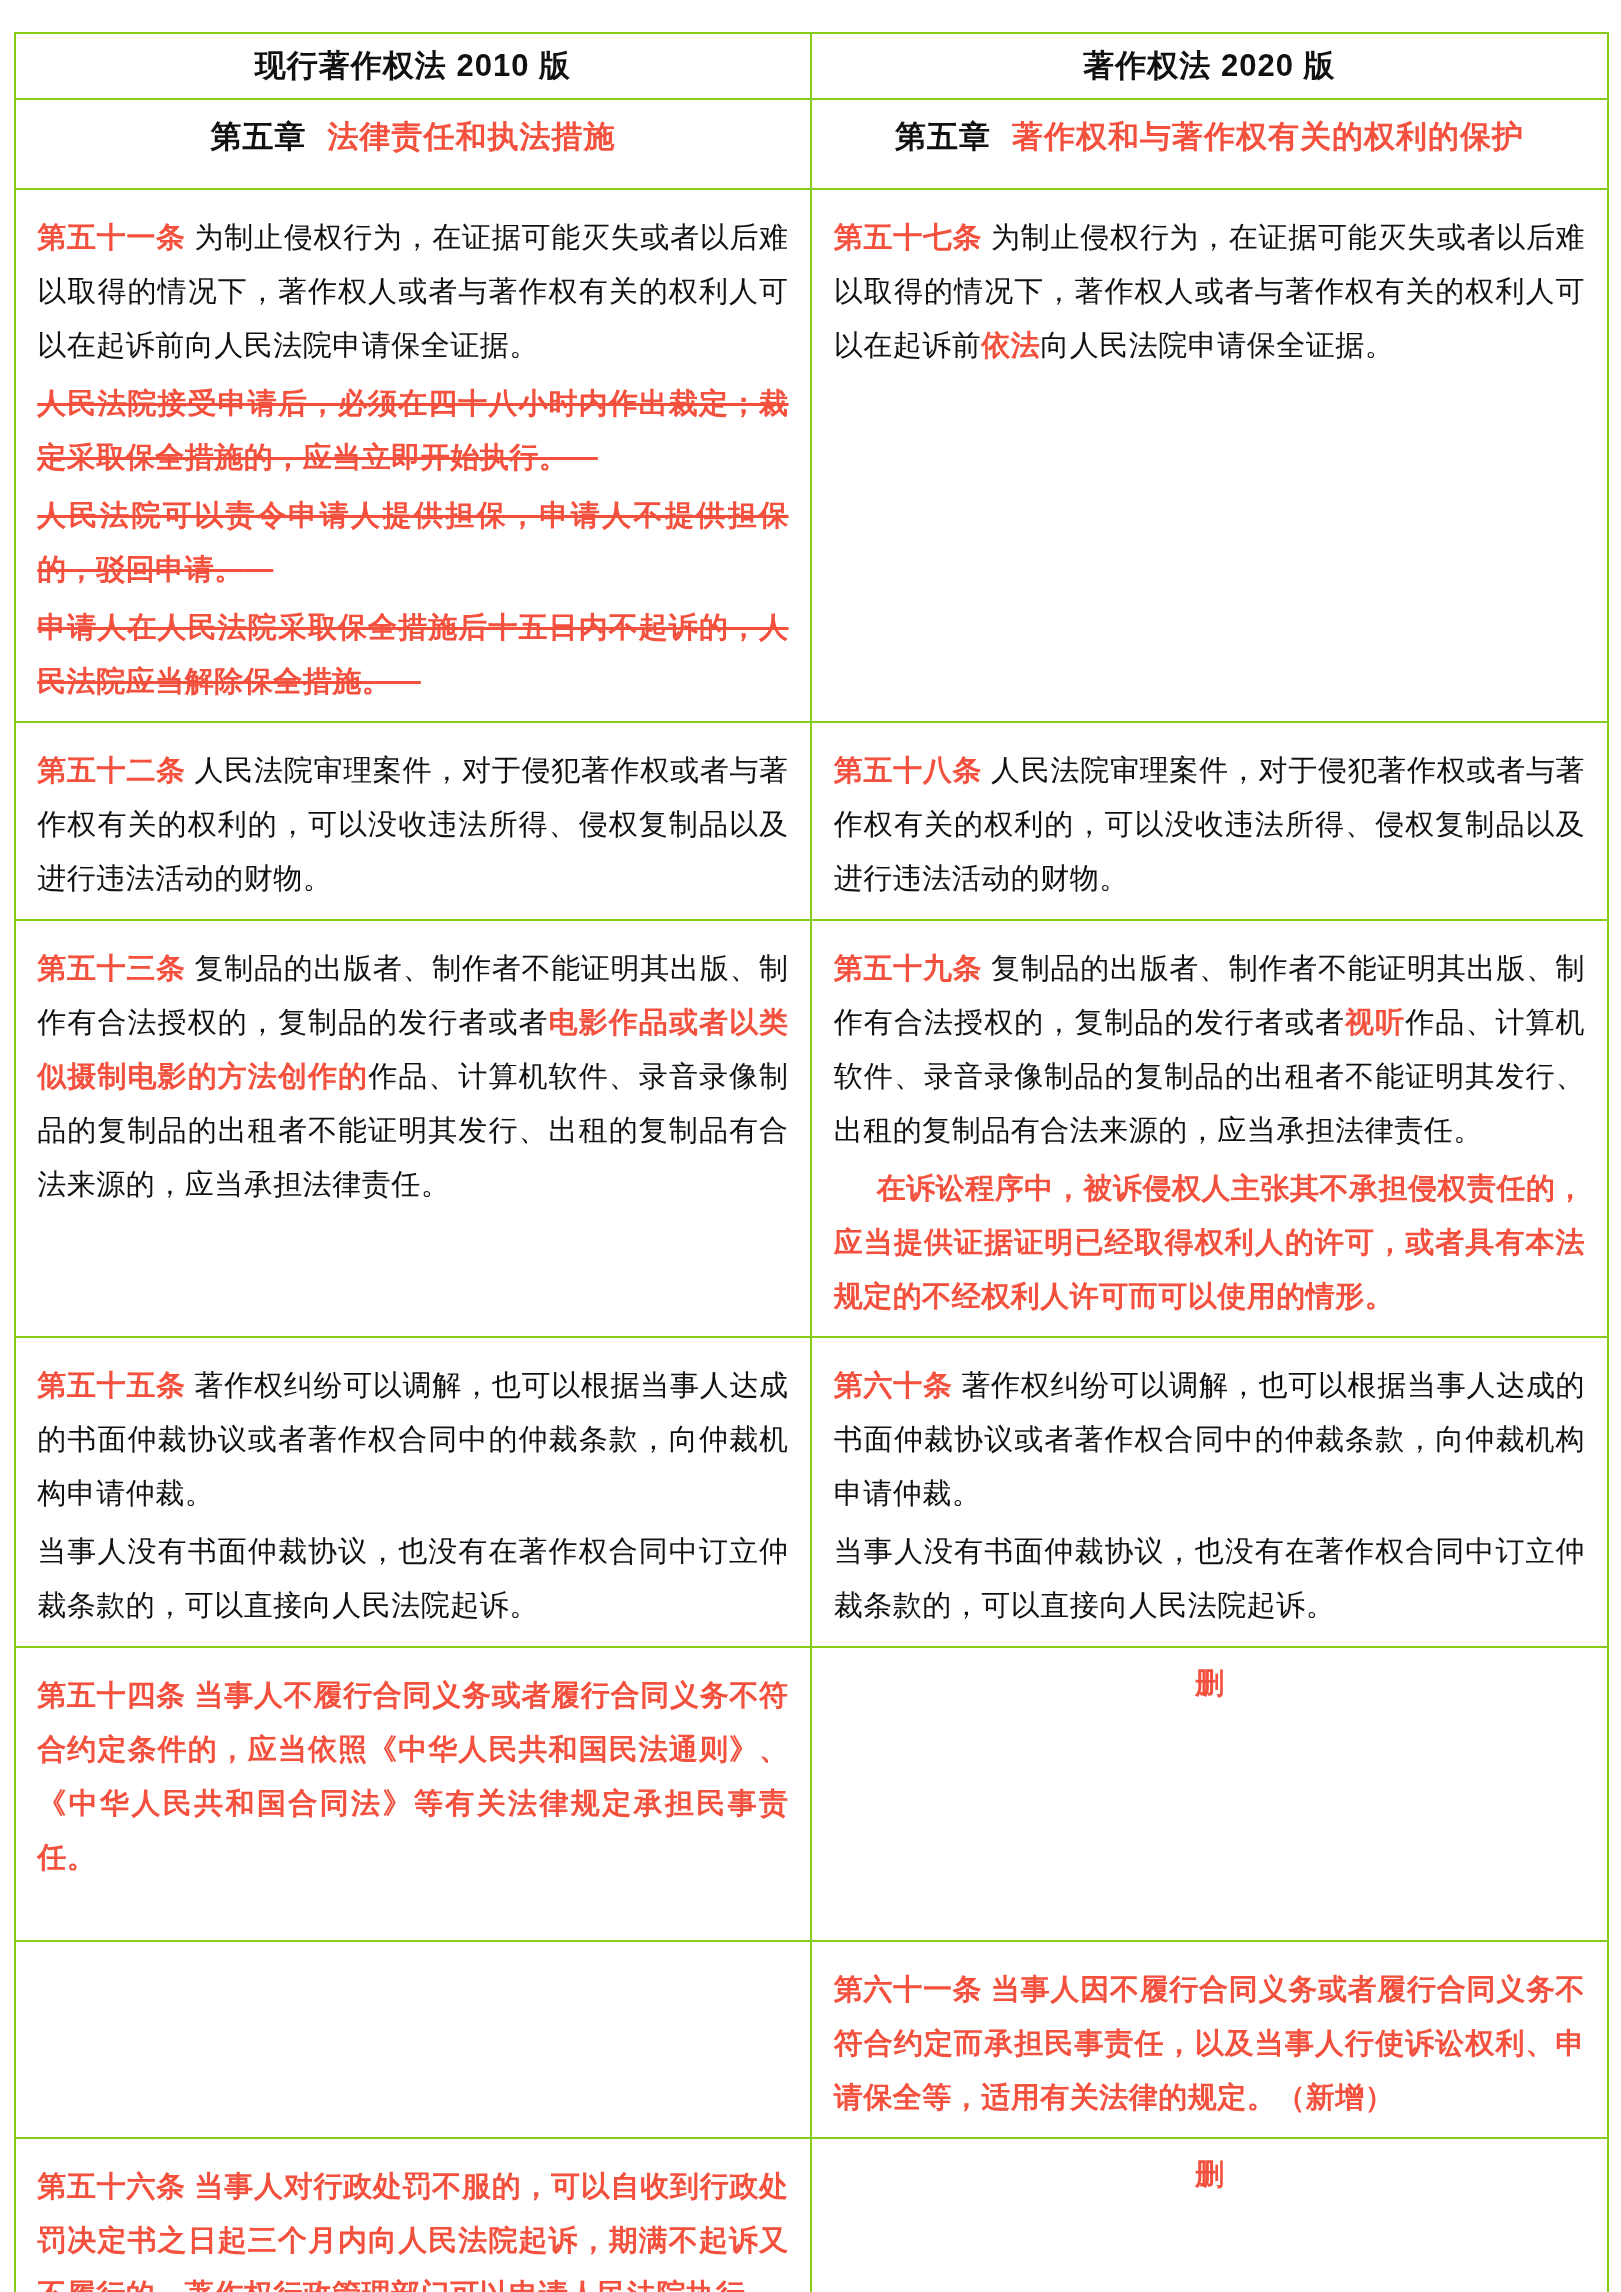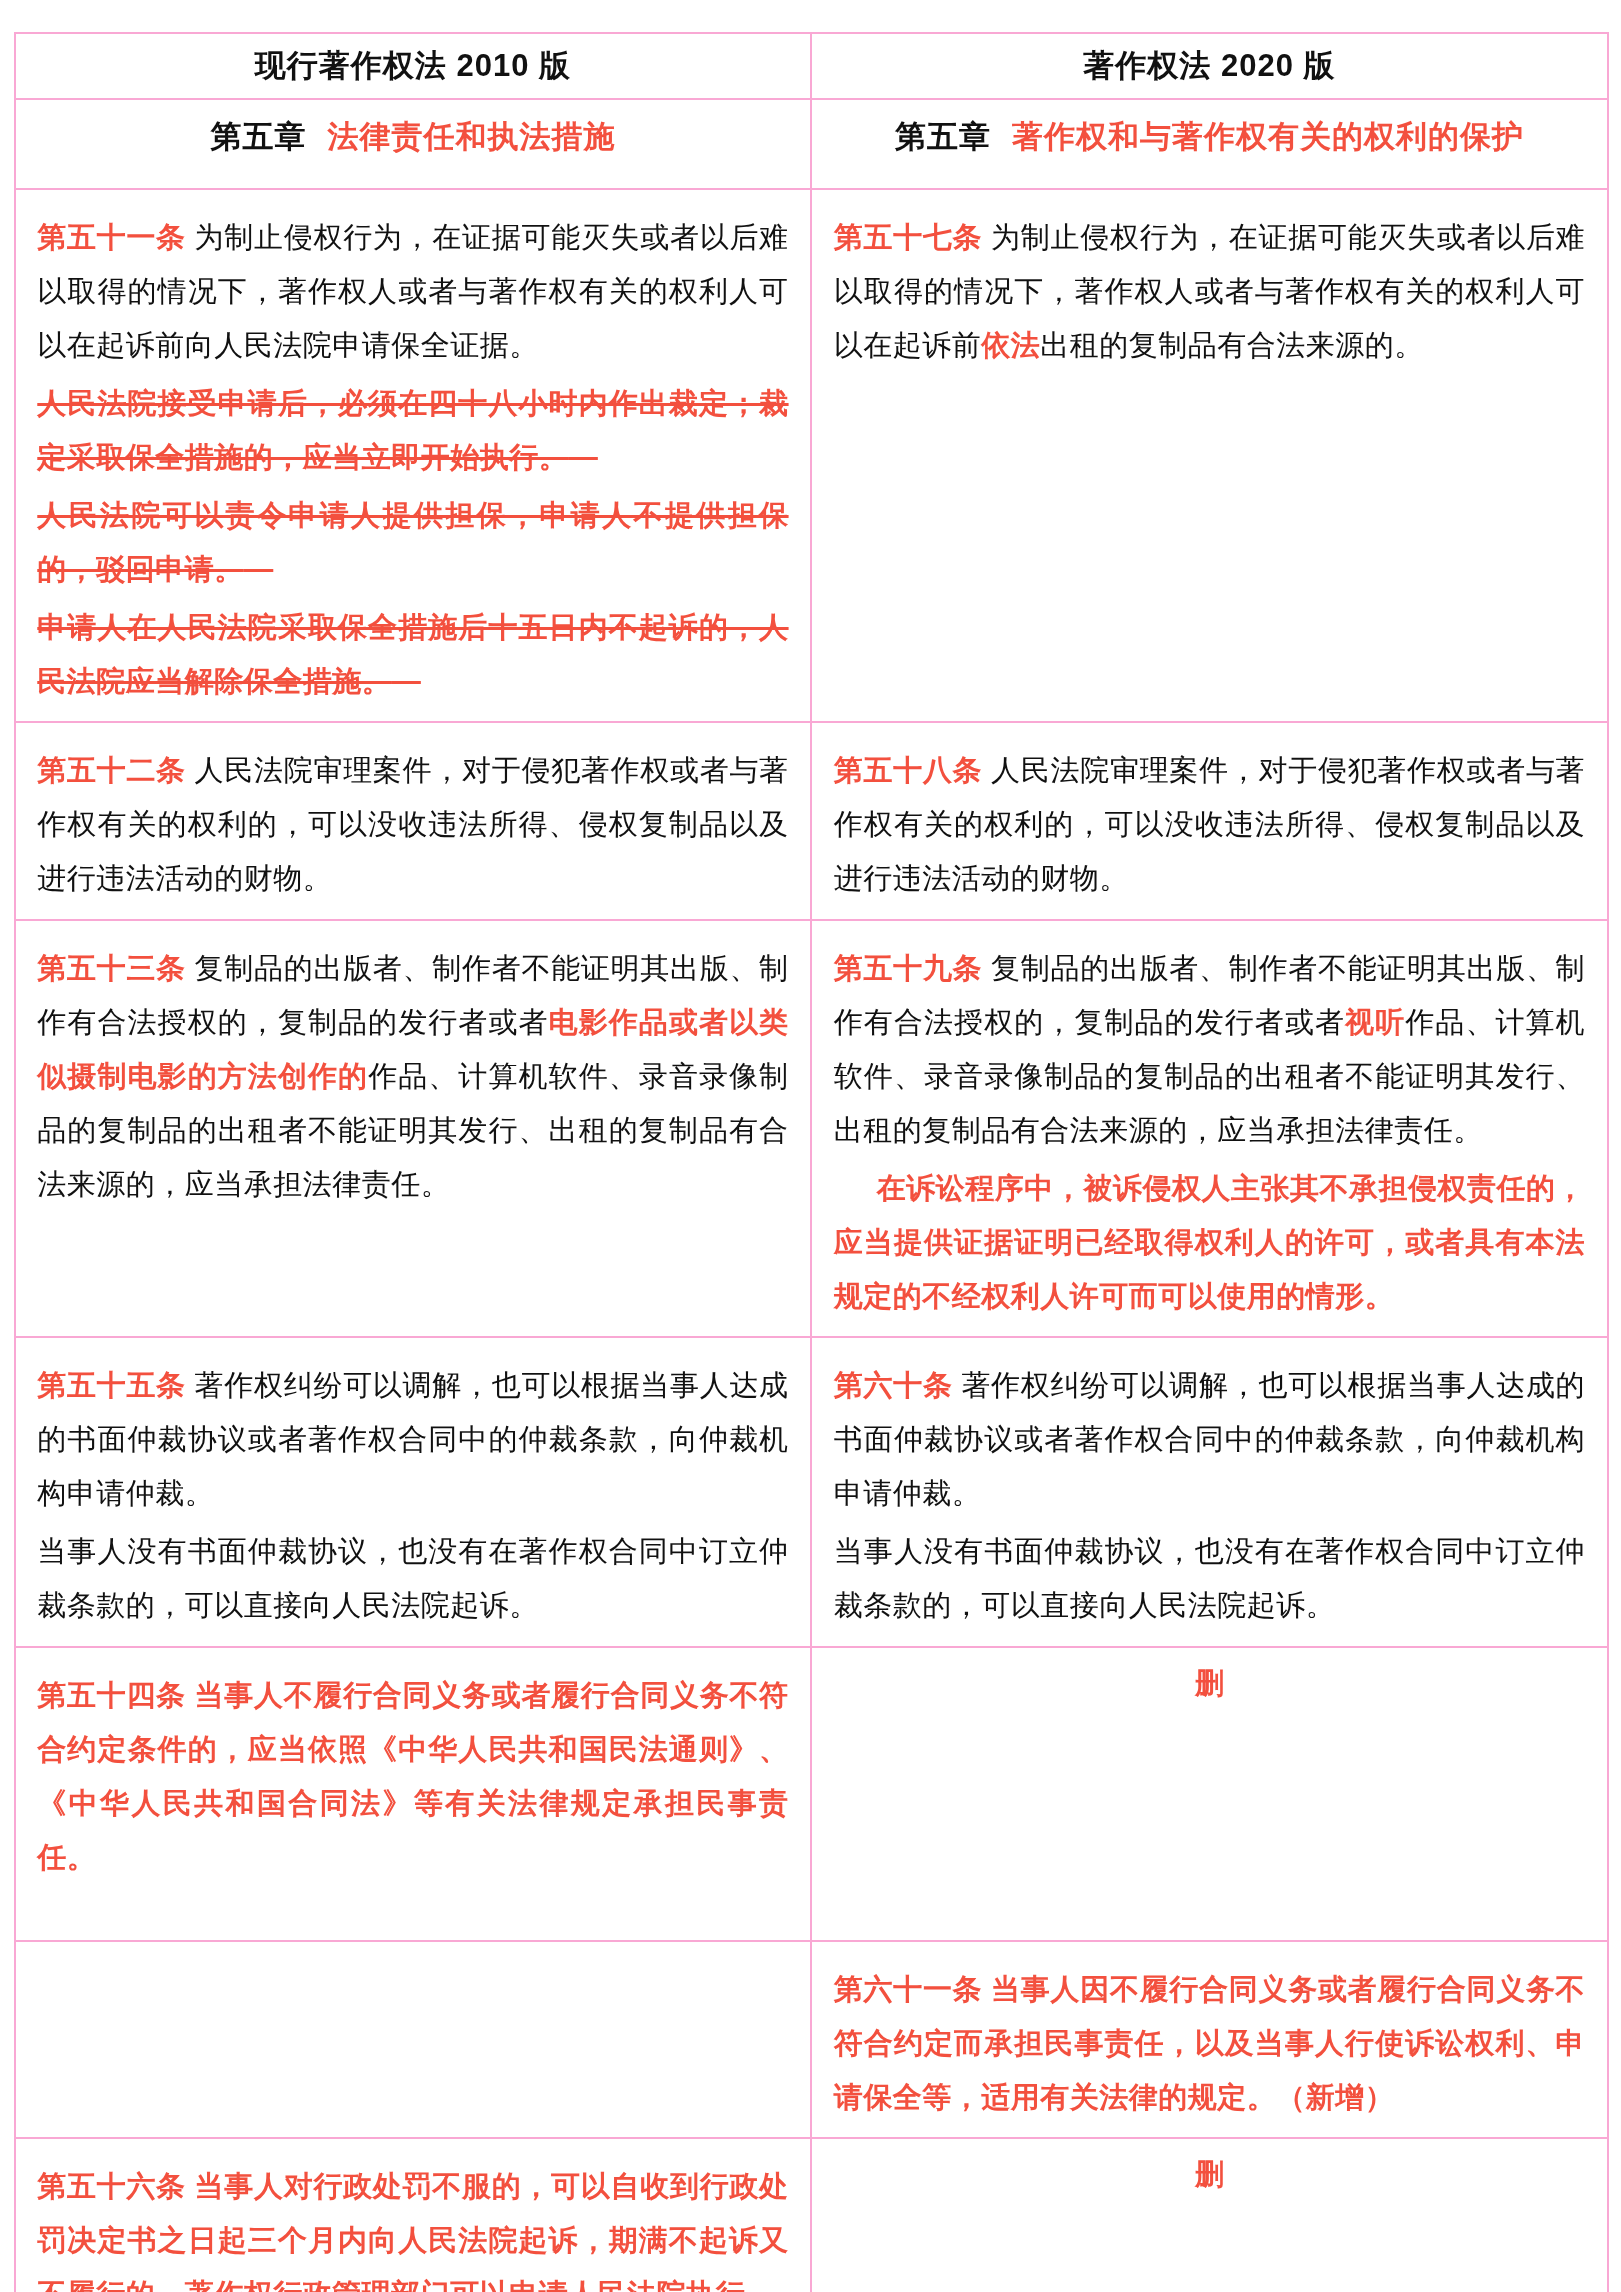--- a/index.html
+++ b/index.html
@@ -8,21 +8,21 @@
     font-family:"Liberation Sans","DejaVu Sans",sans-serif;
     position:relative;
   }
   .sheet{position:relative;width:1621px;height:2293px;background:#ffffff;overflow:hidden;}
   table.cmp{
     position:absolute;left:13.7px;top:32px;width:1595px;
     border-collapse:collapse;table-layout:fixed;
     border:2.9px solid #000000;
   }
   .cmp th,.cmp td{
-    border:2px solid #f9a8d4;
+    border:2px solid #84cc16;
     vertical-align:top;
     padding:15.7px 17.6px 9.8px 17.6px;
     overflow:hidden;
   }
   .cmp col{width:50%;}
   tr.h-header{height:66px;}
   tr.h-chapter{height:90px;}
   tbody tr:nth-child(1){height:530px;}
   tbody tr:nth-child(2){height:190px;}
   tbody tr:nth-child(3){height:382px;}
@@ -81,21 +81,21 @@
     </thead>
     <tbody>
         <tr>
           <td>
             <p class="para"><span class="r">第五十一条</span><span class="b"> 为制止侵权行为，在证据可能灭失或者以后难以取得的情况下，著作权人或者与著作权有关的权利人可以在起诉前向人民法院申请保全证据。</span></p>
             <p class="para strike"><span class="r">人民法院接受申请后，必须在四十八小时内作出裁定；裁定采取保全措施的，应当立即开始执行。</span></p>
             <p class="para strike"><span class="r">人民法院可以责令申请人提供担保，申请人不提供担保的，驳回申请。</span></p>
             <p class="para strike"><span class="r">申请人在人民法院采取保全措施后十五日内不起诉的，人民法院应当解除保全措施。</span></p>
           </td>
           <td>
-            <p class="para"><span class="r">第五十七条</span><span class="b"> 为制止侵权行为，在证据可能灭失或者以后难以取得的情况下，著作权人或者与著作权有关的权利人可以在起诉前</span><span class="r">依法</span><span class="b">出租的复制品有合法来源的。</span></p>
+            <p class="para"><span class="r">第五十七条</span><span class="b"> 为制止侵权行为，在证据可能灭失或者以后难以取得的情况下，著作权人或者与著作权有关的权利人可以在起诉前</span><span class="r">依法</span><span class="b">向人民法院申请保全证据。</span></p>
           </td>
         </tr>
         <tr>
           <td>
             <p class="para"><span class="r">第五十二条</span><span class="b"> 人民法院审理案件，对于侵犯著作权或者与著作权有关的权利的，可以没收违法所得、侵权复制品以及进行违法活动的财物。</span></p>
           </td>
           <td>
             <p class="para"><span class="r">第五十八条</span><span class="b"> 人民法院审理案件，对于侵犯著作权或者与著作权有关的权利的，可以没收违法所得、侵权复制品以及进行违法活动的财物。</span></p>
           </td>
         </tr>

